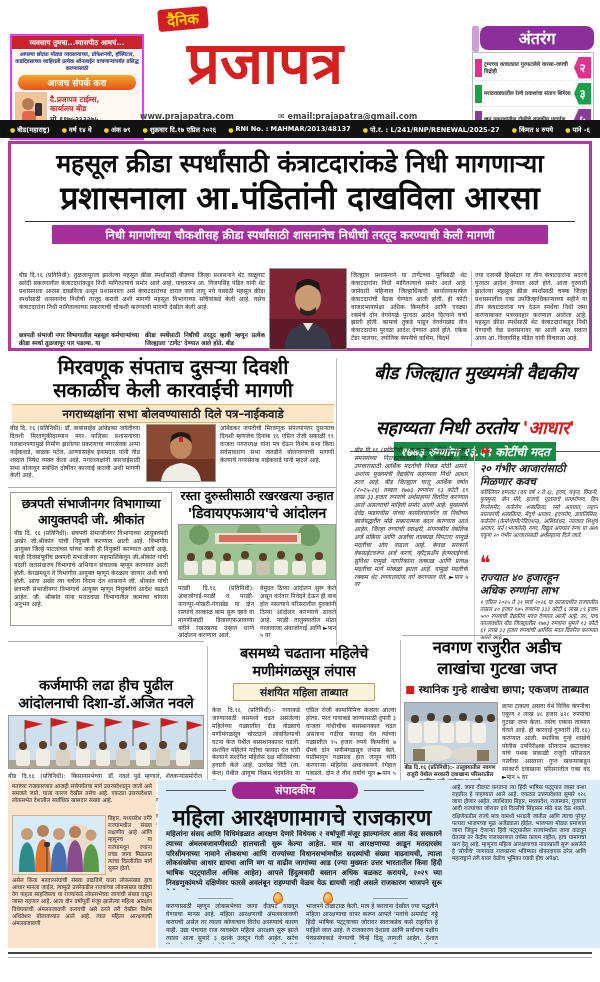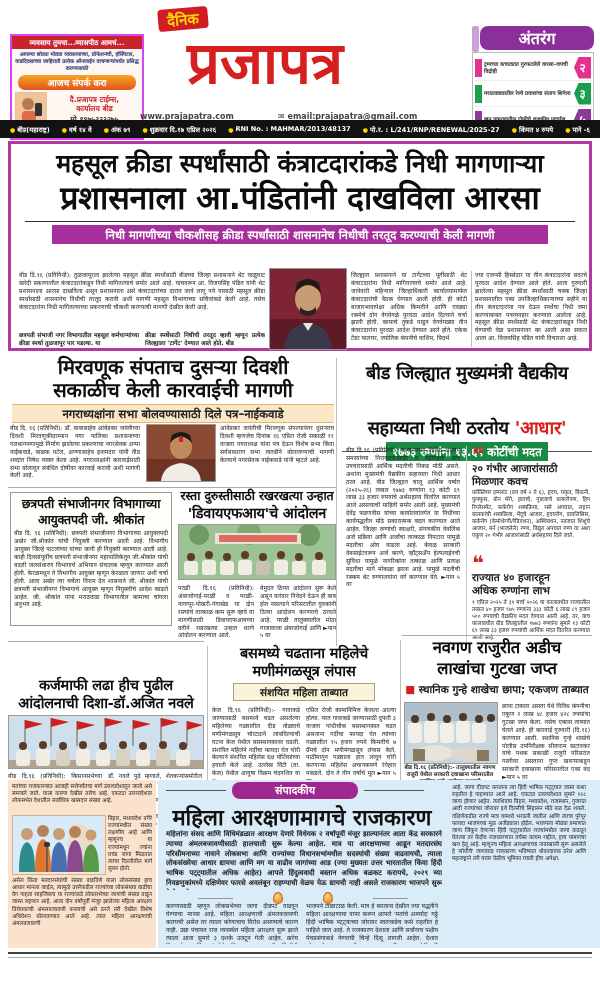--- a/index.html
+++ b/index.html
@@ -13,21 +13,21 @@
   .ctr{text-align:center;}
   .hl{font-weight:bold;color:#0d0d0d;letter-spacing:-.2px;}
 
   
   .adbox{left:10px;top:34px;width:130px;height:102px;border:2px solid #d946ef;background:#fff8f2;overflow:hidden;}
   .ad-slogan{background:#c9242d;color:#fff;font-size:7px;font-weight:bold;text-align:center;padding:2px 1px;}
   .ad-body{font-size:5.3px;line-height:1.35;color:#23357a;text-align:center;padding:2px 3px;font-weight:bold;}
   .ad-cta{background:linear-gradient(#f5a623,#e2541e);color:#fff;font-size:9px;font-weight:bold;text-align:center;border-radius:7px;margin:1px 6px;padding:1px 0;}
   .ad-bottom{display:flex;padding:1px 3px;gap:3px;align-items:center;}
   .ad-photo{width:30px;height:32px;flex:0 0 auto;border:1px solid #e8c0a8;overflow:hidden;}
-  .ad-contact{flex:1;text-align:center;}
+  .ad-contact{flex:1;}
   .ad-brand,.ad-office{color:#c9242d;font-size:7.5px;font-weight:bold;line-height:1.25;}
   .ad-phone{color:#333;font-size:7.5px;font-weight:bold;}
 
   .daily-tag{left:158px;top:8px;background:#d11c24;color:#ffd400;font-size:15px;font-weight:bold;padding:1px 9px;border-radius:4px;transform:rotate(-5deg);}
   .logo{left:115px;top:24px;width:300px;text-align:center;font-size:58px;font-weight:bold;color:#d6201f;line-height:1.35;}
   .mast-url{left:140px;top:112px;font-size:8px;font-weight:bold;color:#444;}
   .mast-email{left:278px;top:112px;font-size:8px;font-weight:bold;color:#444;}
 
   .antarang{left:472px;top:26px;width:122px;height:108px;}
   .ant-head{background:#8b2f9b;color:#fff;font-size:16px;font-weight:bold;text-align:center;border-radius:8px;padding:1px 0;margin-left:8px;position:relative;}
@@ -251,21 +251,21 @@
             <rect x="113" y="36" width="14" height="14" rx="3"></rect>
             <rect x="133" y="35" width="14" height="15" rx="3"></rect>
           </g>
           <rect x="77" y="36" width="14" height="14" rx="3" fill="#c8c2b2"></rect>
         </svg>
     </div>
     <div class="abs b6 jt" style="left:2px;top:96px;width:76px;height:58px;">परळी दि.१६ (प्रतिनिधी): अंबाजोगाई-परळी व परळी-नागापूर-पोखरी-गंगाखेड या दोन रस्त्यांचे तात्काळ काम सुरू व्हावे या मागणीसाठी डिवायएफआयच्या वतीने रखरखत्या उन्हात धरणे आंदोलन करण्यात आले.</div>
     <div class="abs b6 jt" style="left:84px;top:96px;width:76px;height:58px;">बेमुदत ठिय्या आंदोलन सुरू केले असून वारंवार निवेदने देऊन ही बाब होत नसल्याने परिसरातील युवकांनी ठिय्या आंदोलन करण्याचे ठरवले आहे. परळी तालुक्यातील मोठा गाजावाजा अंबाजोगाई आणि ►पान ५ वर</div>
   </div>
 
-  <div class="abs" style="left:342px;top:358px;width:250px;height:288px;">
+  <div class="abs" style="left:350px;top:358px;width:250px;height:288px;font-style:italic;">
     <div class="h19 hl ctr" style="margin-top:4px;">बीड जिल्ह्यात मुख्यमंत्री वैद्यकीय</div>
     <div class="h19 hl ctr"><span>सहाय्यता निधी ठरतोय </span><span class="red">'आधार'</span></div>
     <div style="display:flex;align-items:flex-start;margin-top:4px;">
       <span class="g-line"></span>
       <span class="subbar-g">१७७३ रुग्णांना १३.६९ कोटींची मदत</span>
       <span class="g-line"></span>
     </div>
     <div class="abs b6 jt" style="left:4px;top:88px;width:114px;height:194px;">बीड दि.१६ (प्रतिनिधी): सामान्यांच्या विविध आरोग्य समस्यांच्या निराकरणासाठी व महागड्या मात्र उपचारासाठी आर्थिक मदतीची निकड मोठी असते. अशांना मुख्यमंत्री वैद्यकीय सहाय्यता निधी आधार ठरत आहे. बीड जिल्ह्यात चालू आर्थिक वर्षात (२०२५-२६) तब्बल १७७३ रुग्णांना १३ कोटी ६९ लाख ३३ हजार रुपयांचे अर्थसहाय्य वितरित करण्यात आले असल्याची माहिती समोर आली आहे. मुख्यमंत्री देवेंद्र फडणवीस यांच्या कार्यालयांतर्गत या निधीच्या कार्यपद्धतीत मोठे सकारात्मक बदल करण्यात आले आहेत. जिल्हा रुग्णांची स्वाक्षरी, संगणकीय वेबलिंक अर्ज प्रक्रिया आणि अर्जांचा तात्काळ निपटारा यामुळे मदतीचा ओघ वाढला आहे. केवळ सरकारी वेबसाईटवरून अर्ज करणे, व्हॉट्सॲप हेल्पलाईनची सुविधा यामुळे नागरिकांना तत्काळ आणि प्रत्यक्ष मदतीचा मार्ग मोकळा झाला आहे. यामुळे मदतीची रक्कम थेट रुग्णालयांना वर्ग करण्यात येते. ►पान ५ वर</div>
     <div class="abs" style="left:124px;top:88px;width:124px;height:196px;border-left:1px solid #ccc;padding-left:5px;box-sizing:border-box;">
       <div class="quote-ic">❝</div>

